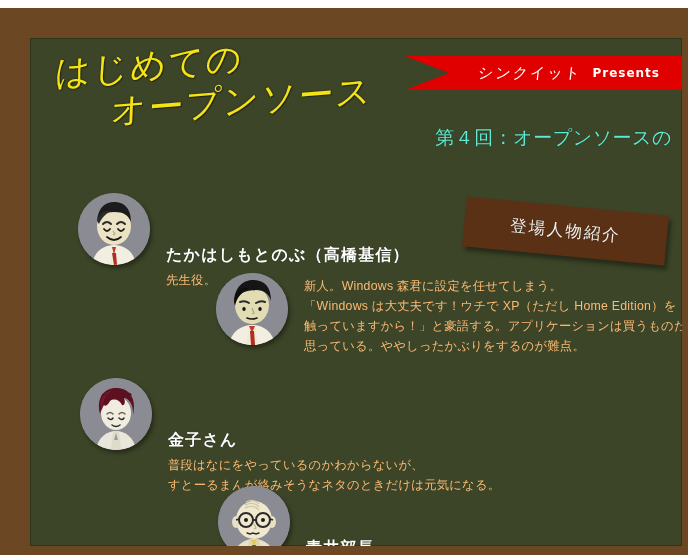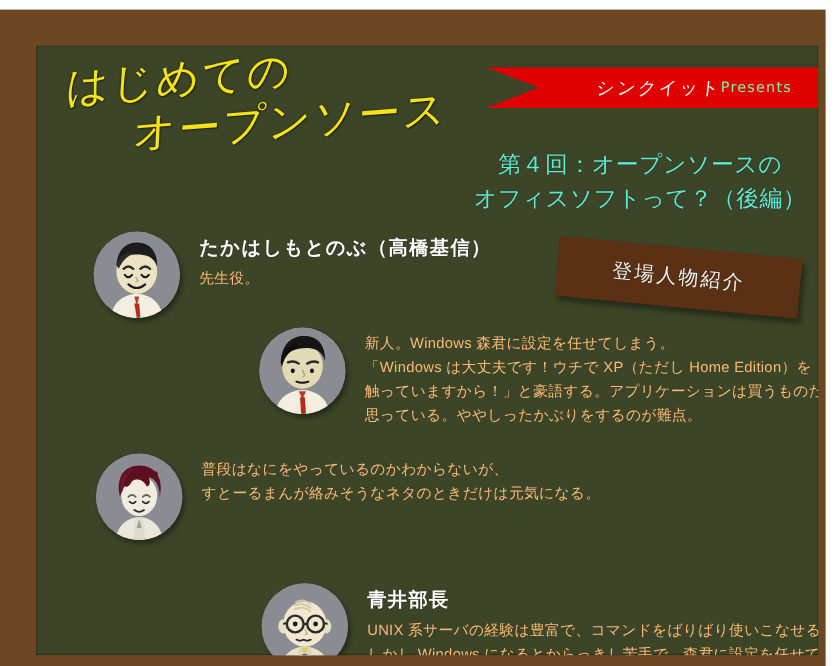--- a/index.html
+++ b/index.html
@@ -104,26 +104,26 @@
     filter: drop-shadow(2px 3px 2px rgba(0,0,0,.45));
   }
   #ribbon-brand {
     color: #ffffff;
     font-family: "DejaVu Sans", sans-serif;
     font-size: 15px;
     letter-spacing: 2px;
     transform: skewX(-6deg);
   }
   #ribbon-presents {
-    color: #86efac;
+    color: #ffffff;
     font-family: "DejaVu Sans", sans-serif;
     font-size: 12px;
-    font-weight: normal;
+    font-weight: bold;
     letter-spacing: 1px;
-    margin-left: 0;
+    margin-left: 10px;
   }
 
   
   #subtitle {
     position: absolute;
     right: 10px;
     top: 86px;
     text-align: center;
     color: #5eead4;
     font-size: 19px;
@@ -173,20 +173,21 @@
   .avatar svg { display: block; width: 72px; height: 72px; }
 
   .char-text { margin-left: 16px; padding-top: 4px; }
   .char-name {
     color: #ffffff;
     font-size: 16px;
     font-weight: bold;
     letter-spacing: 1.2px;
     margin-bottom: 5px;
     text-shadow: 0 0 1px rgba(0,0,0,.5);
+    margin-top: 48px;
   }
   .char-desc {
     color: #fdba74;
     font-size: 12.3px;
     line-height: 1.62;
     letter-spacing: .25px;
   }
   .char-desc div { white-space: nowrap; }
 
   
@@ -209,21 +210,20 @@
         <div class="chalk-line" id="title-line2">オープンソース</div>
       </div>
 
       <div id="ribbon">
         <span id="ribbon-brand">シンクイット</span>
         <span id="ribbon-presents">Presents</span>
       </div>
 
       <div id="subtitle">
         <div>第４回：オープンソースの</div>
-        <div>オフィスソフトって？（後編）</div>
       </div>
 
       <div id="cast-badge">
         <span id="cast-badge-label">登場人物紹介</span>
       </div>
 
       <div class="char-row" id="row-0">
         <div class="avatar">
           <svg viewBox="0 0 72 72" xmlns="http://www.w3.org/2000/svg">
             <circle cx="36" cy="36" r="36" fill="#8b8b93"></circle>
@@ -293,20 +293,21 @@
             <path d="M22 18 q2 -4 4 -1" stroke="#5c1020" stroke-width="1.4" fill="none" stroke-linecap="round"></path>
             <path d="M47 17 q3 -3 4 0" stroke="#5c1020" stroke-width="1.4" fill="none" stroke-linecap="round"></path>
             <path d="M27 36 q3 -3 6 0" stroke="#6b6355" stroke-width="1.5" fill="none" stroke-linecap="round"></path>
             <path d="M39 36 q3 -3 6 0" stroke="#6b6355" stroke-width="1.5" fill="none" stroke-linecap="round"></path>
             <path d="M28 40 q3 3 5 0" stroke="#2d2a22" stroke-width="1.5" fill="none" stroke-linecap="round"></path>
             <path d="M39 40 q3 3 5 0" stroke="#2d2a22" stroke-width="1.5" fill="none" stroke-linecap="round"></path>
             <path d="M32 47 q4 3 8 0" stroke="#2d2a22" stroke-width="1.5" fill="none" stroke-linecap="round"></path>
           </svg>
         </div>
         <div class="char-text">
+          <div class="char-name">金子さん</div>
           <div class="char-desc">
             <div>普段はなにをやっているのかわからないが、</div>
             <div>すとーるまんが絡みそうなネタのときだけは元気になる。</div>
           </div>
         </div>
       </div>
 
       <div class="char-row" id="row-3">
         <div class="avatar">
           <svg viewBox="0 0 72 72" xmlns="http://www.w3.org/2000/svg">

